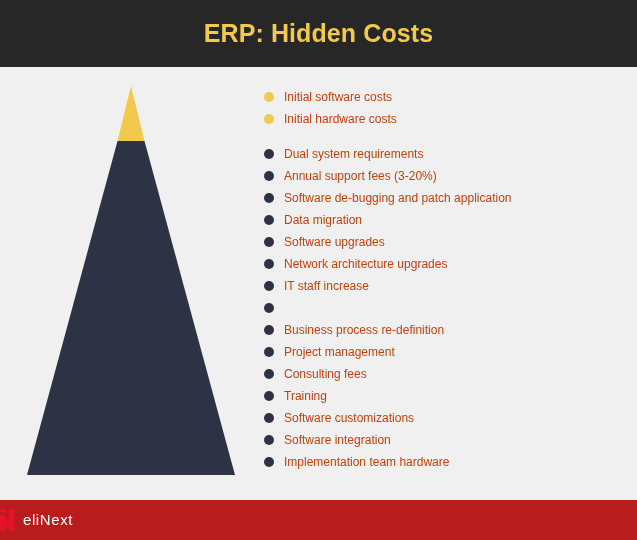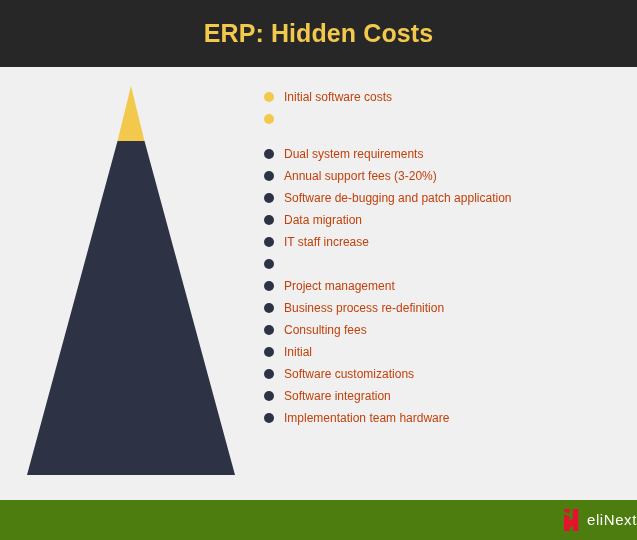--- a/index.html
+++ b/index.html
@@ -94,24 +94,24 @@
     white-space: nowrap;
   }
 
   
   .footer-bar {
     position: absolute;
     left: 0;
     top: 500px;
     width: 637px;
     height: 40px;
-    background: #4d7c0f;
+    background: #b91c1c;
     display: flex;
     align-items: center;
-    justify-content: flex-end;
+    justify-content: flex-start;
   }
   .logo {
     display: flex;
     align-items: center;
     gap: 8px;
   }
   .logo-mark {
     display: block;
   }
   .logo-word {
@@ -141,20 +141,21 @@
 
   <div class="list-area">
 
     <div class="list-group">
       <div class="list-item">
         <span class="bullet gold"></span>
         <span class="item-label">Initial software costs</span>
       </div>
       <div class="list-item">
         <span class="bullet gold"></span>
+        <span class="item-label">Initial hardware costs</span>
       </div>
     </div>
 
     <div class="list-group">
       <div class="list-item">
         <span class="bullet navy"></span>
         <span class="item-label">Dual system requirements</span>
       </div>
       <div class="list-item">
         <span class="bullet navy"></span>
@@ -163,40 +164,48 @@
       <div class="list-item">
         <span class="bullet navy"></span>
         <span class="item-label">Software de-bugging and patch application</span>
       </div>
       <div class="list-item">
         <span class="bullet navy"></span>
         <span class="item-label">Data migration</span>
       </div>
       <div class="list-item">
         <span class="bullet navy"></span>
+        <span class="item-label">Software upgrades</span>
+      </div>
+      <div class="list-item">
+        <span class="bullet navy"></span>
+        <span class="item-label">Network architecture upgrades</span>
+      </div>
+      <div class="list-item">
+        <span class="bullet navy"></span>
         <span class="item-label">IT staff increase</span>
       </div>
       <div class="list-item">
         <span class="bullet navy"></span>
       </div>
       <div class="list-item">
         <span class="bullet navy"></span>
+        <span class="item-label">Business process re-definition</span>
+      </div>
+      <div class="list-item">
+        <span class="bullet navy"></span>
         <span class="item-label">Project management</span>
       </div>
       <div class="list-item">
         <span class="bullet navy"></span>
-        <span class="item-label">Business process re-definition</span>
-      </div>
-      <div class="list-item">
-        <span class="bullet navy"></span>
         <span class="item-label">Consulting fees</span>
       </div>
       <div class="list-item">
         <span class="bullet navy"></span>
-        <span class="item-label">Initial</span>
+        <span class="item-label">Training</span>
       </div>
       <div class="list-item">
         <span class="bullet navy"></span>
         <span class="item-label">Software customizations</span>
       </div>
       <div class="list-item">
         <span class="bullet navy"></span>
         <span class="item-label">Software integration</span>
       </div>
       <div class="list-item">

